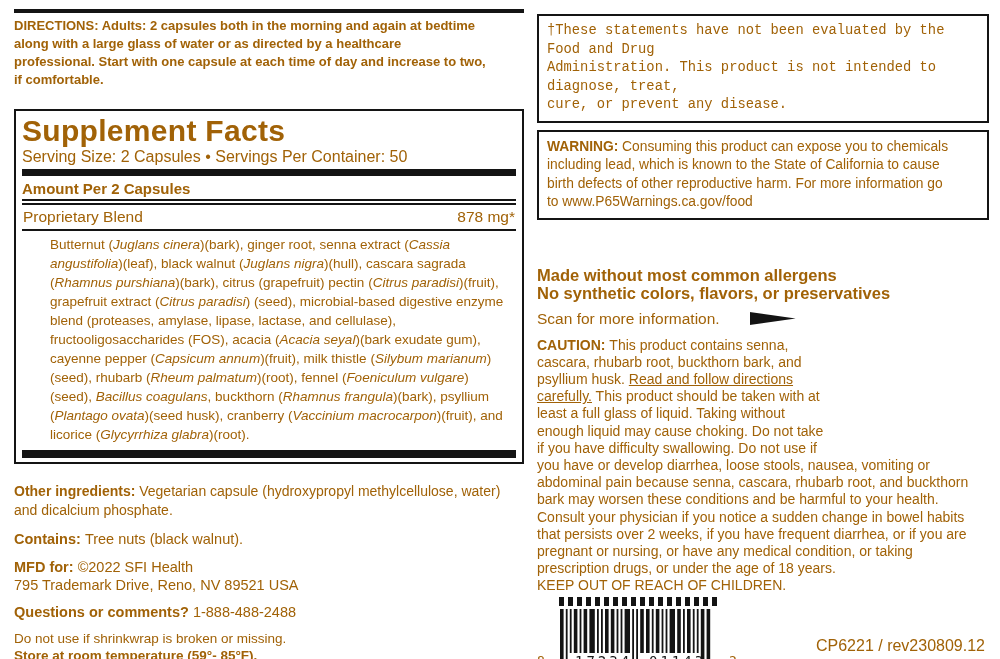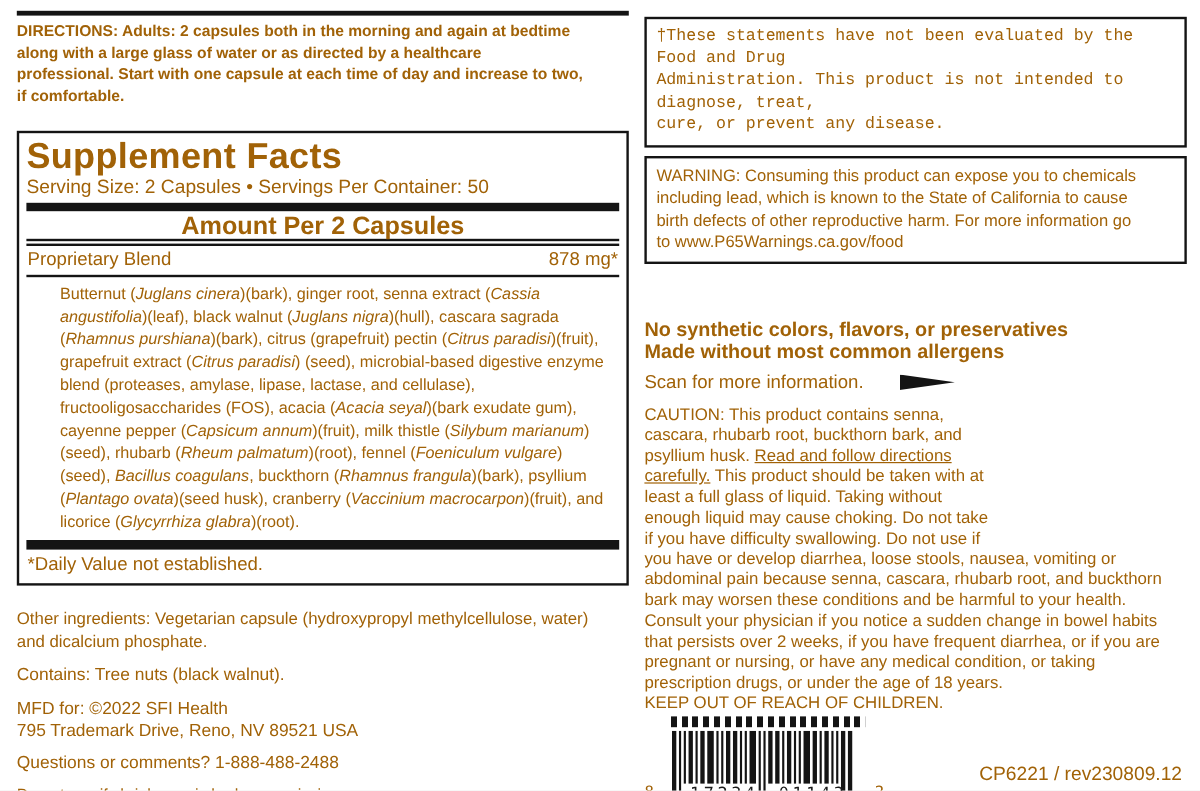--- a/index.html
+++ b/index.html
@@ -2,34 +2,34 @@
 <html><head>
 <meta charset="utf-8">
 <style>
   * { margin:0; padding:0; box-sizing:border-box; }
   html,body { background:#e9e9e9; }
   .page {
     position:relative; width:1000px; height:659px; background:#ffffff;
     font-family:"Liberation Sans", sans-serif; color:#a16207; overflow:hidden;
   }
   .ml { white-space:pre-line; }
-  .b { font-weight:normal;text-align:center; }
+  .b { font-weight:bold;text-align:center; }
   .i { font-style:italic; }
   .u { text-decoration:underline; }
 
   
   .left-col { position:absolute; left:14px; top:0; width:510px; }
   .top-edge-bar { margin-top:9px; height:4px; background:#141414; }
   .directions { margin-top:4px; font-size:13px; font-weight:bold; line-height:18px; }
 
   .sf-panel { margin-top:20px; border:2.5px solid #141414; padding:3px 6px 4px 6px; }
   .sf-title { font-size:30px; font-weight:900; letter-spacing:0.3px; line-height:33px; }
   .sf-serving { font-size:16px; line-height:20px; }
   .bar-thick { height:7px; background:#141414; margin-top:2px; }
-  .sf-amount { font-size:21px; font-weight:bold; line-height:21px; padding-top:2px;text-align:center; }
+  .sf-amount { font-size:15px; font-weight:bold; line-height:21px; padding-top:2px; }
   .bar-double { height:6px; border-top:2.5px solid #141414; border-bottom:2.5px solid #141414; }
   .sf-blend-row { display:flex; justify-content:space-between; font-size:15.5px; line-height:20px; padding:2px 1px;gap:31px; }
   .bar-thin { height:2px; background:#141414; }
   .sf-ingredients { font-size:13.5px; line-height:19px; padding:4px 2px 6px 28px; }
   .bar-thick2 { height:8px; background:#141414; }
   .sf-footnote { font-size:15.5px; line-height:20px; padding:3px 1px 1px 1px; }
 
   .other-ing { margin-top:18px; font-size:14px; line-height:18.5px; }
   .contains  { margin-top:11px; font-size:14.5px; line-height:18px; }
   .mfd       { margin-top:10px; font-size:14.5px; line-height:18px; }
@@ -79,21 +79,20 @@
       <div class="bar-thick"></div>
       <div class="sf-amount">Amount Per 2 Capsules</div>
       <div class="bar-double"></div>
       <div class="sf-blend-row">
         <span>Proprietary Blend</span>
         <span>878 mg*</span>
       </div>
       <div class="bar-thin"></div>
       <div class="sf-ingredients"><span>Butternut (</span><span class="i">Juglans cinera</span><span>)(bark), ginger root, senna extract (</span><span class="i">Cassia angustifolia</span><span>)(leaf), black walnut (</span><span class="i">Juglans nigra</span><span>)(hull), cascara sagrada (</span><span class="i">Rhamnus purshiana</span><span>)(bark), citrus (grapefruit) pectin (</span><span class="i">Citrus paradisi</span><span>)(fruit), grapefruit extract (</span><span class="i">Citrus paradisi</span><span>) (seed), microbial-based digestive enzyme blend (proteases, amylase, lipase, lactase, and cellulase), fructooligosaccharides (FOS), acacia (</span><span class="i">Acacia seyal</span><span>)(bark exudate gum), cayenne pepper (</span><span class="i">Capsicum annum</span><span>)(fruit), milk thistle (</span><span class="i">Silybum marianum</span><span>)(seed), rhubarb (</span><span class="i">Rheum palmatum</span><span>)(root), fennel (</span><span class="i">Foeniculum vulgare</span><span>) (seed), </span><span class="i">Bacillus coagulans</span><span>, buckthorn (</span><span class="i">Rhamnus frangula</span><span>)(bark), psyllium (</span><span class="i">Plantago ovata</span><span>)(seed husk), cranberry (</span><span class="i">Vaccinium macrocarpon</span><span>)(fruit), and licorice (</span><span class="i">Glycyrrhiza glabra</span><span>)(root).</span></div>
       <div class="bar-thick2"></div>
-      <div class="sf-footnote">*Daily Value not established.</div>
     </div>
 
     <div class="other-ing ml"><span class="b">Other ingredients: </span><span>Vegetarian capsule (hydroxypropyl methylcellulose, water)
 and dicalcium phosphate.</span></div>
 
     <div class="contains ml"><span class="b">Contains: </span><span>Tree nuts (black walnut).</span></div>
 
     <div class="mfd ml"><span class="b">MFD for: </span><span>©2022 SFI Health
 795 Trademark Drive, Reno, NV 89521 USA</span></div>
 
@@ -109,22 +108,22 @@
     <div class="disc-box ml">†These statements have not been evaluated by the Food and Drug
 Administration. This product is not intended to diagnose, treat,
 cure, or prevent any disease.</div>
 
     <div class="warn-box ml"><span class="b">WARNING: </span><span>Consuming this product can expose you to chemicals
 including lead, which is known to the State of California to cause
 birth defects of other reproductive harm. For more information go
 to www.P65Warnings.ca.gov/food</span></div>
 
     <div class="claims">
+      <div class="claim-line">Made without most common allergens</div>
       <div class="claim-line">No synthetic colors, flavors, or preservatives</div>
-      <div class="claim-line">Made without most common allergens</div>
       <div class="scan-row">
         <span class="scan-text">Scan for more information.</span>
         <span class="arrow-right"></span>
       </div>
     </div>
 
     <div class="caution ml"><span class="b">CAUTION: </span><span>This product contains senna,
 cascara, rhubarb root, buckthorn bark, and
 psyllium husk. </span><span class="u">Read and follow directions
 carefully.</span><span> This product should be taken with at

